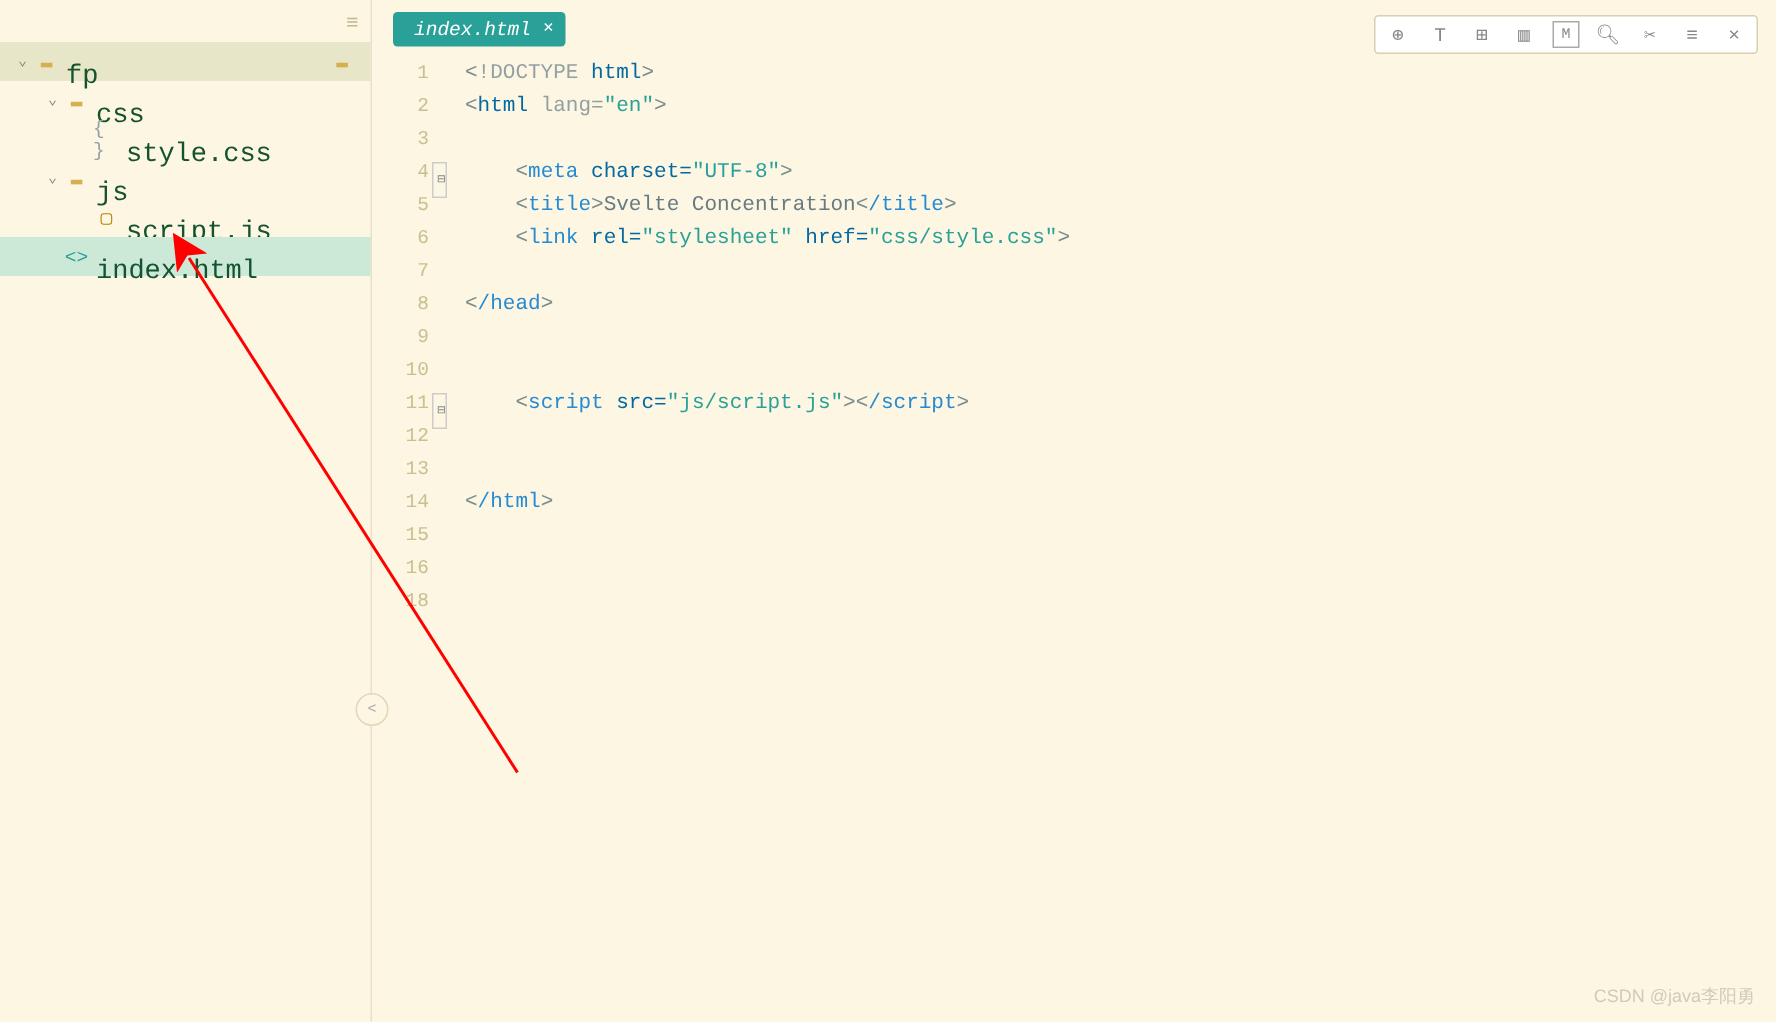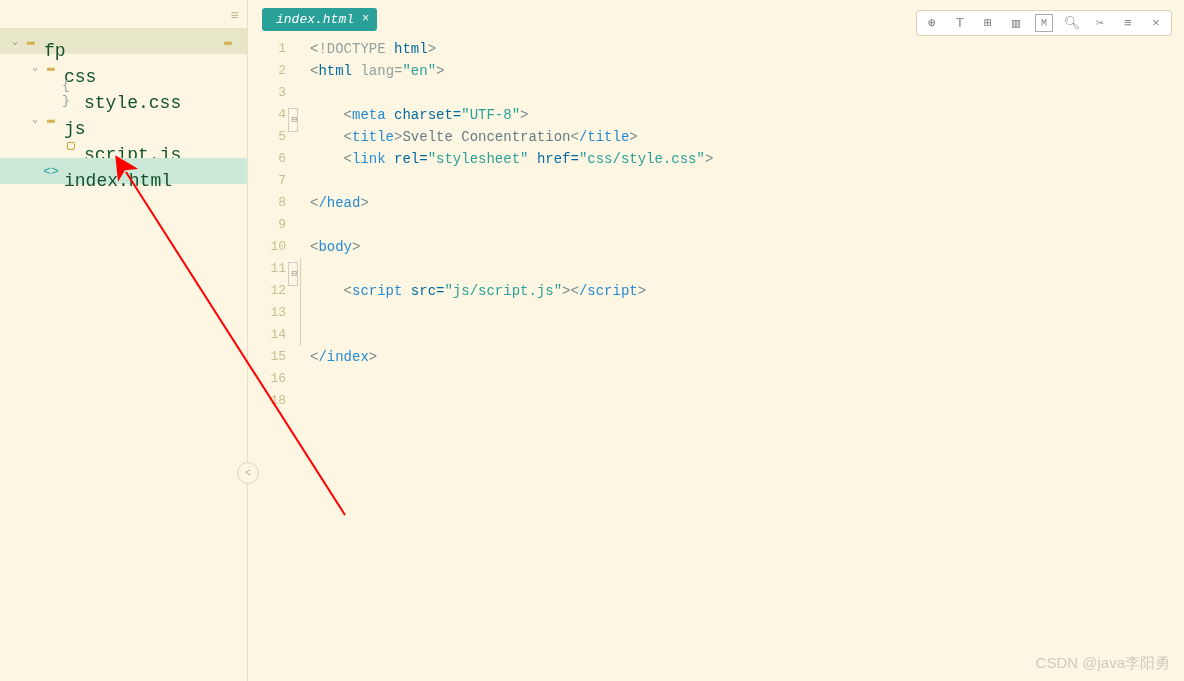--- a/index.html
+++ b/index.html
@@ -205,21 +205,21 @@
       cursor: pointer;
       font-size: 13px;
     }
     
     
     .watermark {
       position: absolute;
       bottom: 8px;
       right: 14px;
       color: rgba(120,120,110,0.35);
-      font-size: 15px;
+      font-size: 12px;
       font-family: sans-serif;
     }
     
     
     .arrow-svg {
       position: absolute;
       top: 0;
       left: 0;
       pointer-events: none;
       z-index: 100;
@@ -301,26 +301,25 @@
       <div class="code">
         <div class="code-line"><span class="tok-bracket">&lt;</span><span class="tok-doctype">!DOCTYPE</span> <span class="tok-keyword">html</span><span class="tok-bracket">&gt;</span></div>
         <div class="code-line"><span class="tok-bracket">&lt;</span><span class="tok-keyword">html</span> <span class="tok-attr">lang=</span><span class="tok-string">"en"</span><span class="tok-bracket">&gt;</span></div>
         <div class="code-line"></div>
         <div class="code-line">    <span class="tok-bracket">&lt;</span><span class="tok-tag">meta</span> <span class="tok-keyword">charset=</span><span class="tok-string">"UTF-8"</span><span class="tok-bracket">&gt;</span></div>
         <div class="code-line">    <span class="tok-bracket">&lt;</span><span class="tok-tag">title</span><span class="tok-bracket">&gt;</span><span class="tok-text">Svelte Concentration</span><span class="tok-bracket">&lt;</span><span class="tok-tag">/title</span><span class="tok-bracket">&gt;</span></div>
         <div class="code-line">    <span class="tok-bracket">&lt;</span><span class="tok-tag">link</span> <span class="tok-keyword">rel=</span><span class="tok-string">"stylesheet"</span> <span class="tok-keyword">href=</span><span class="tok-string">"css/style.css"</span><span class="tok-bracket">&gt;</span></div>
         <div class="code-line"></div>
         <div class="code-line"><span class="tok-bracket">&lt;</span><span class="tok-tag">/head</span><span class="tok-bracket">&gt;</span></div>
         <div class="code-line"></div>
-        <div class="code-line"><span class="tok-bracket">&lt;</span><span class="tok-tag">body</span><span class="tok-bracket">&gt;</span><div class="fold-line" style="top:22px;height:88px"></div></div>
         <div class="code-line"></div>
         <div class="code-line">    <span class="tok-bracket">&lt;</span><span class="tok-tag">script</span> <span class="tok-keyword">src=</span><span class="tok-string">"js/script.js"</span><span class="tok-bracket">&gt;&lt;</span><span class="tok-tag">/script</span><span class="tok-bracket">&gt;</span></div>
         <div class="code-line"></div>
         <div class="code-line"></div>
-        <div class="code-line"><span class="tok-bracket">&lt;</span><span class="tok-tag">/index</span><span class="tok-bracket">&gt;</span></div>
+        <div class="code-line"><span class="tok-bracket">&lt;</span><span class="tok-tag">/html</span><span class="tok-bracket">&gt;</span></div>
       </div>
     </div>
 
     <div class="toolbar">
       <span class="toolbar-btn">⊕</span>
       <span class="toolbar-btn">T</span>
       <span class="toolbar-btn">⊞</span>
       <span class="toolbar-btn">▥</span>
       <span class="toolbar-btn" style="border:1px solid #aaa;font-size:10px;padding:0 2px">M</span>
       <span class="toolbar-btn">🔍︎</span>

